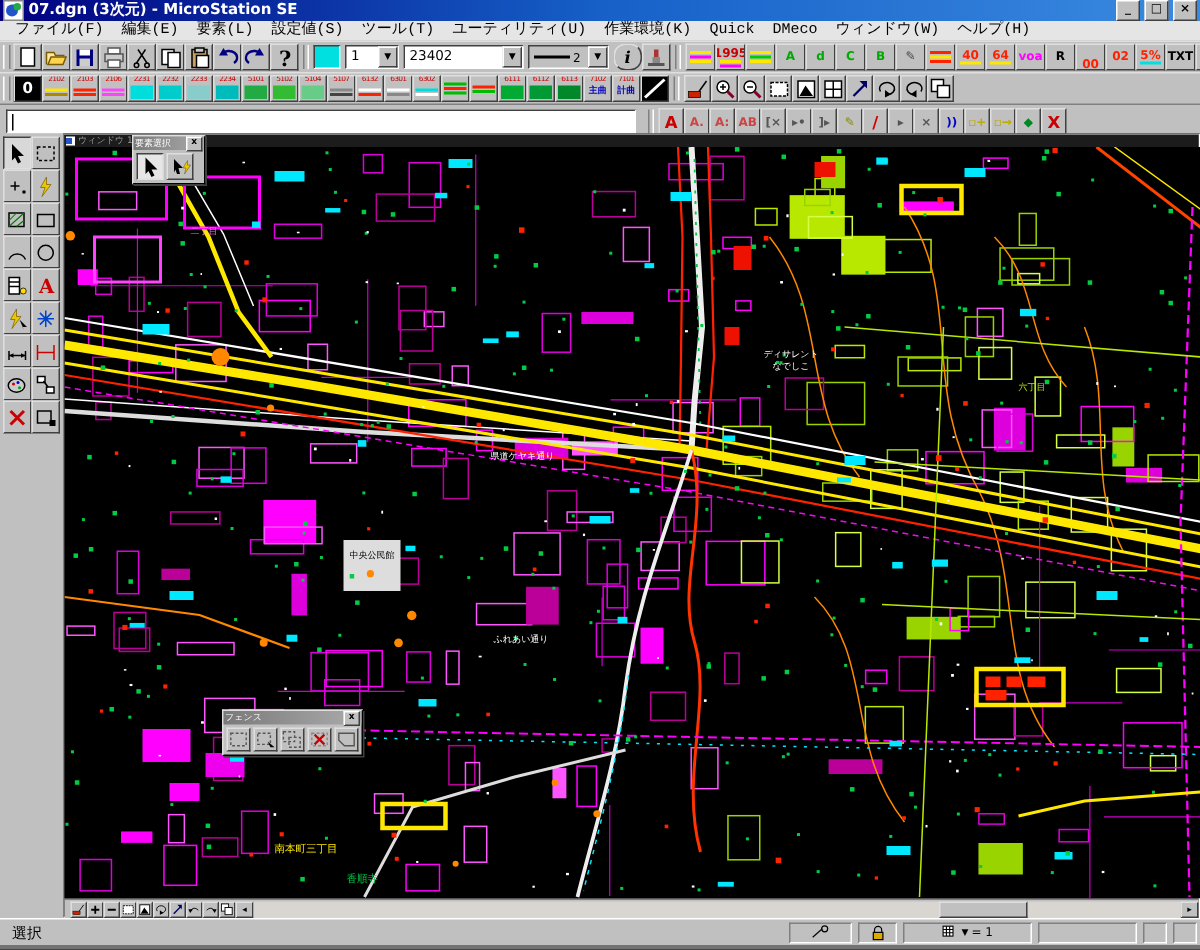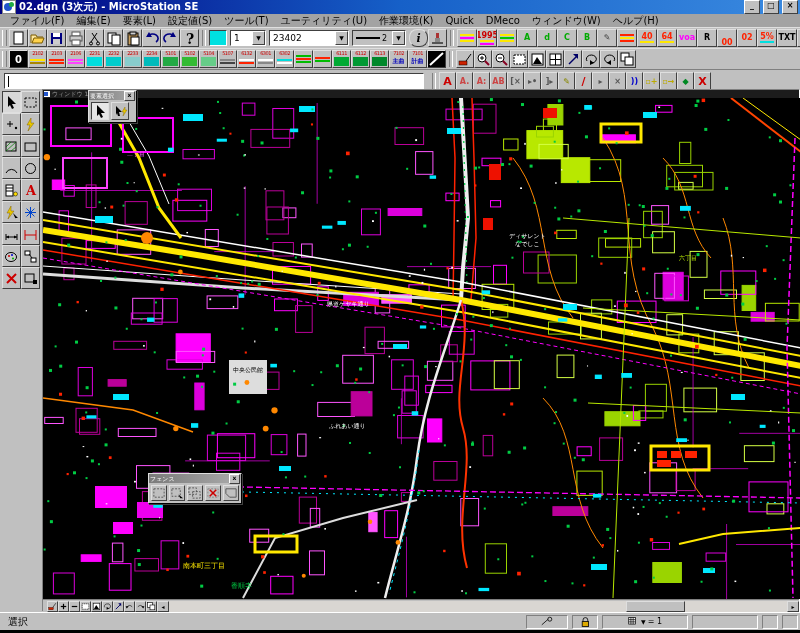--- a/index.html
+++ b/index.html
@@ -9,21 +9,21 @@
   .titlebar{height:14px;background:linear-gradient(90deg,#000080,#1660c8,#3a8ae0);
     display:flex;align-items:center;gap:3px;padding:0 2px;}
   .titlebar .ttext{flex:1;color:#fff;font-size:10px;font-weight:bold;line-height:14px;
     white-space:nowrap;overflow:hidden;}
   .logo{width:12px;height:12px;background:#fff;border:1px solid #888;position:relative;flex:0 0 auto;}
   .logo:before{content:"";position:absolute;left:1px;top:2px;width:8px;height:8px;
     border-radius:50% 0 50% 50%;background:#2255cc;}
   .logo:after{content:"";position:absolute;right:1px;top:1px;width:5px;height:5px;border-radius:50%;background:#22aa44;}
   .winbtn{width:14px;height:12px;background:#c0c0c0;border:1px solid;border-color:#fff #404040 #404040 #fff;
     font-size:8px;line-height:9px;text-align:center;font-weight:bold;flex:0 0 auto;}
-  .menubar{height:13px;display:flex;align-items:center;padding-left:4px;background:#a3a3a3;}
+  .menubar{height:13px;display:flex;align-items:center;padding-left:4px;background:#e5e5e5;font-family:Liberation Mono, monospace;}
   .menuitem{padding:0 6px;font-size:10px;line-height:13px;white-space:nowrap;}
   
   .tbrow{display:flex;align-items:center;background:#c0c0c0;border-top:1px solid #dfdfdf;position:relative;}
   #row1,#row2{height:20px;}
   #row3{height:22px;border-top:1px solid #808080;}
   .grip{width:3px;height:16px;border-left:1px solid #fff;border-right:1px solid #808080;margin:0 2px;flex:0 0 auto;}
   .sep{width:2px;height:16px;border-left:1px solid #808080;border-right:1px solid #fff;margin:0 3px;flex:0 0 auto;}
   .tbtn{width:19px;height:18px;box-sizing:border-box;background:#c0c0c0;border:1px solid;
     border-color:#dfdfdf #404040 #404040 #dfdfdf;display:flex;align-items:center;justify-content:center;
     flex:0 0 auto;overflow:hidden;}
@@ -84,35 +84,35 @@
     font-size:6px;line-height:6px;text-align:center;font-weight:bold;flex:0 0 auto;}
   .pbody{display:flex;align-items:center;padding:2px;gap:2px;}
   .pbtn{width:18px;height:18px;box-sizing:border-box;background:#c0c0c0;border:1px solid;
     border-color:#dfdfdf #404040 #404040 #dfdfdf;display:flex;align-items:center;justify-content:center;overflow:hidden;}
   .pbtn.pressed{border-color:#404040 #dfdfdf #dfdfdf #404040;background:#e6e6e6;}
   .chk{width:9px;height:9px;box-sizing:border-box;background:#fff;border:1px solid;
     border-color:#404040 #fff #fff #404040;flex:0 0 auto;}
   .plabel{font-size:8px;white-space:nowrap;}
   
   #status{position:absolute;left:0;top:612px;width:800px;height:21px;box-sizing:border-box;
-    background:#c0c0c0;border-top:1px solid #fff;border-bottom:3px solid #000000;
+    background:#c0c0c0;border-top:1px solid #fff;border-bottom:3px solid #737373;
     display:flex;align-items:center;}
   #status .msg{flex:1;font-size:10px;padding-left:8px;}
   .sfield{height:14px;box-sizing:border-box;border:1px solid;border-color:#808080 #fff #fff #808080;
     display:flex;align-items:center;justify-content:center;gap:2px;font-size:8px;
     margin-right:4px;padding:0 3px;flex:0 0 auto;}
 </style>
 </head>
 <body>
 
 <div id="app">
 
   <div class="titlebar">
     <span class="logo"></span>
-    <span class="ttext">02.dgn (3次元) - MicroStation SE</span>
+    <span class="ttext">07.dgn (3次元) - MicroStation SE</span>
     <span class="winbtn">_</span>
     <span class="winbtn">□</span>
     <span class="winbtn">×</span>
   </div>
 
   <div class="menubar" id="menubar">
       <span class="menuitem">ファイル(F)</span>
       <span class="menuitem">編集(E)</span>
       <span class="menuitem">要素(L)</span>
       <span class="menuitem">設定値(S)</span>

